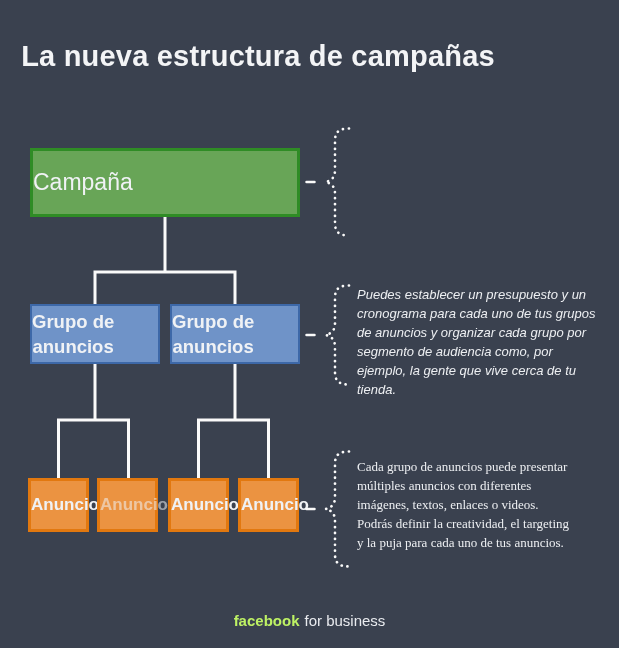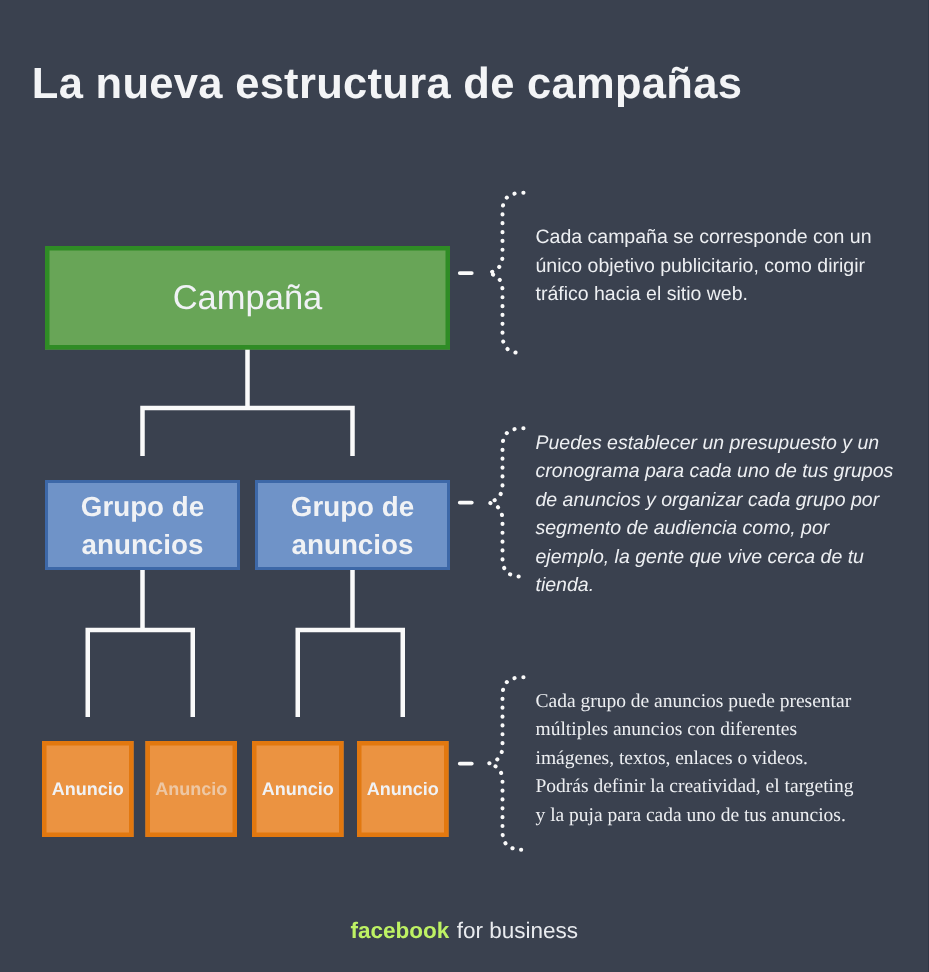--- a/index.html
+++ b/index.html
@@ -14,44 +14,43 @@
   .title{
     position:absolute;top:40px;left:0;width:516px;
     text-align:center;
     font-size:29px;font-weight:bold;letter-spacing:.2px;
     color:var(--title_color,#f3f4f6);
     margin:0;
   }
   .connectors{position:absolute;left:0;top:0;}
   .box{
     position:absolute;
-    display:flex;align-items:center;justify-content:center;
+    display:flex;align-items:center;justify-content:flex-start;
     text-align:center;box-sizing:border-box;
     white-space:pre;
-    margin-top:16px;
   }
   .campaign{
     left:30px;top:148px;width:270px;height:69px;
     background:var(--campaign_fill,#68a557);
     border:3px solid var(--campaign_border,#2f8c25);
     font-size:23px;
   }
   .adgroup{
     top:304px;width:130px;height:60px;
     background:var(--adgroup_fill,#6f93c8);
     border:2px solid var(--adgroup_border,#3d68a8);
     font-size:18.5px;line-height:25px;font-weight:bold;
   }
   .adgroup.g1{left:30px;}
   .adgroup.g2{left:170px;}
   .ad{
-    top:478px;width:61px;height:64px;
+    top:478px;width:61px;height:54px;
     background:var(--ad_fill,#eb9341);
     border:3px solid var(--ad_border,#e2780f);
-    font-size:12px;font-weight:bold;
+    font-size:17px;font-weight:bold;
   }
   .ad.a1{left:28px;}
   .ad.a2{left:97px;}
   .ad.a3{left:168px;}
   .ad.a4{left:238px;}
   .ad .faded{opacity:.55;}
   .brace{position:absolute;left:305px;}
   .b1{top:126px;}
   .b2{top:283px;}
   .b3{top:449px;}
@@ -118,23 +117,20 @@
   </svg>
   <svg class="brace b2" width="48" height="104">
     <path d="M1.5 52 L9.5 52" stroke="#fafafa" stroke-width="2.5" stroke-linecap="round" fill="none"></path>
     <path d="M44 2.5 C33 2.5 30 7 30 15 L30 40 C30 47 27 50.5 20.5 52 C27 53.5 30 57 30 64 L30 89 C30 97 33 101.5 44 101.5" stroke="#fafafa" stroke-width="2.7" fill="none" stroke-dasharray="0.1 5.8" stroke-linecap="round"></path>
   </svg>
   <svg class="brace b3" width="48" height="120">
     <path d="M1.5 60 L9.5 60" stroke="#fafafa" stroke-width="2.5" stroke-linecap="round" fill="none"></path>
     <path d="M44 2.5 C33 2.5 30 7 30 15 L30 48 C30 55 27 58.5 20.5 60 C27 61.5 30 65 30 72 L30 105 C30 113 33 117.5 44 117.5" stroke="#fafafa" stroke-width="2.7" fill="none" stroke-dasharray="0.1 5.8" stroke-linecap="round"></path>
   </svg>
 
-  <div class="ann-text t1">Cada campaña se corresponde con un
-único objetivo publicitario, como dirigir
-tráfico hacia el sitio web.</div>
   <div class="ann-text t2">Puedes establecer un presupuesto y un
 cronograma para cada uno de tus grupos
 de anuncios y organizar cada grupo por
 segmento de audiencia como, por
 ejemplo, la gente que vive cerca de tu
 tienda.</div>
   <div class="ann-text t3">Cada grupo de anuncios puede presentar
 múltiples anuncios con diferentes
 imágenes, textos, enlaces o videos.
 Podrás definir la creatividad, el targeting

